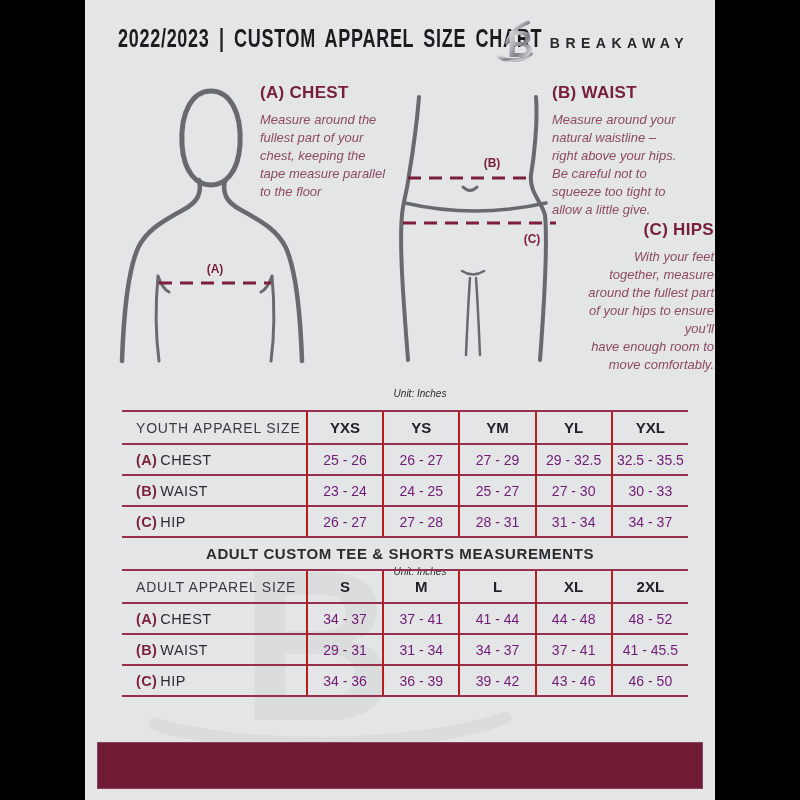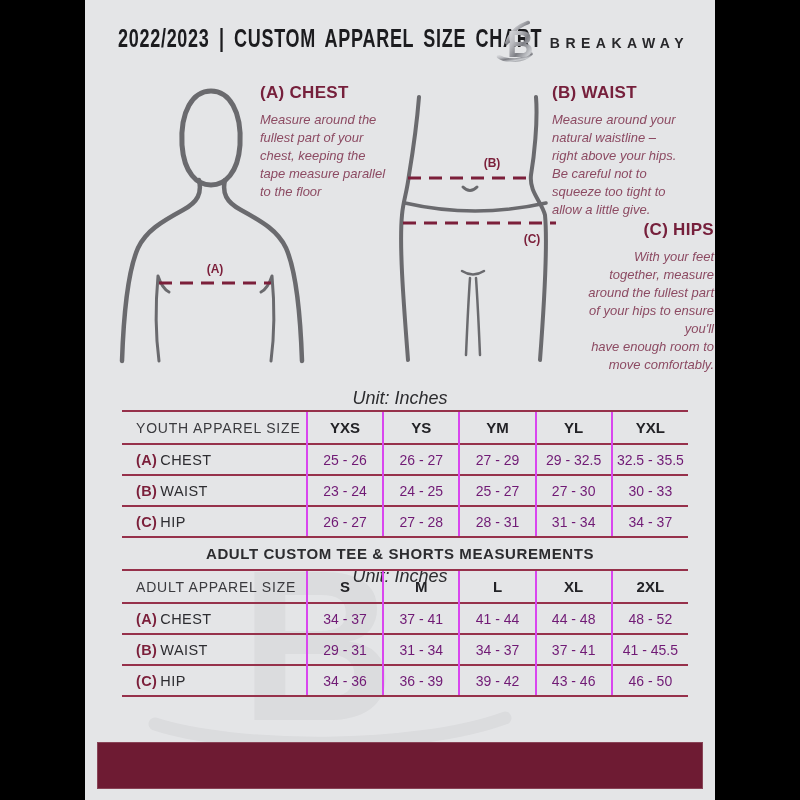--- a/index.html
+++ b/index.html
@@ -34,35 +34,35 @@
   .guide-body {
     margin-top:8px; font-size:13px; font-style:italic; color:#8c4a62;
     line-height:1.38; white-space:pre-line;
   }
   .fig-line  { stroke:#6a6a6e; fill:none; stroke-linecap:round; }
   .dash-line { stroke:#7b1f3a; fill:none; stroke-width:3.2; stroke-dasharray:13 8; }
   .marker-label { fill:#7b1f3a; font-size:12px; font-weight:bold; font-family:"Liberation Sans", sans-serif; }
   
   .tbl-title, .tbl-unit { position:absolute; left:0; width:630px; text-align:center; z-index:1; }
   .tbl-title { font-size:15px; font-weight:bold; color:#2c2c2f; letter-spacing:0.6px; }
-  .tbl-unit  { font-size:18px; font-style:italic; color:#2c2c2f; }
+  .tbl-unit  { font-size:10px; font-style:italic; color:#2c2c2f;padding-left:20px; }
   #youth-title { top:367px; }  #youth-unit { top:388px; }
   #adult-title { top:545px; }  #adult-unit { top:566px; }
   table {
     position:absolute; left:37px; width:566px; z-index:1;
     border-collapse:collapse; table-layout:fixed;
   }
   #youth-table { top:410px; }
   #adult-table { top:569px; }
   col.c-label { width:185px; }
   th, td { border-top:2px solid #96314b; text-align:center; padding:0; }
   tr.last td { border-bottom:2px solid #96314b; }
   th { height:31px; }
   td { height:29px; }
-  th.size, td.val { border-left:2px solid #d946ef;border-radius:15px; }
+  th.size, td.val { border-left:2px solid #b91c1c;border-radius:15px; }
   th.corner {
     text-align:left; padding-left:14px; font-weight:normal;
     font-size:14px; letter-spacing:0.8px; color:#3a3a3e;
   }
   th.size { font-size:15px; font-weight:bold; color:#222226; }
   td.rowlabel { text-align:left; padding-left:14px; font-size:14.5px; color:#2d2d31; letter-spacing:0.4px; }
   td.rowlabel b { color:#7b1f3a; padding-right:3px; }
   td.val { font-size:14px; color:#701a75; }
   
   .watermark { position:absolute; left:55px; top:552px; z-index:0; opacity:0.8; }

